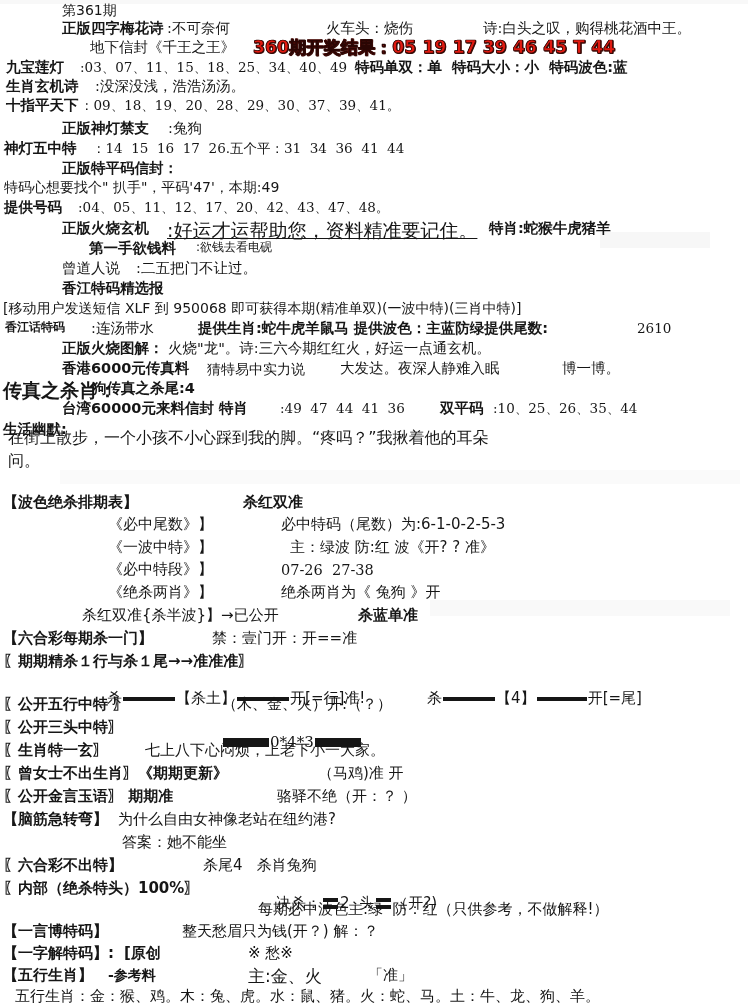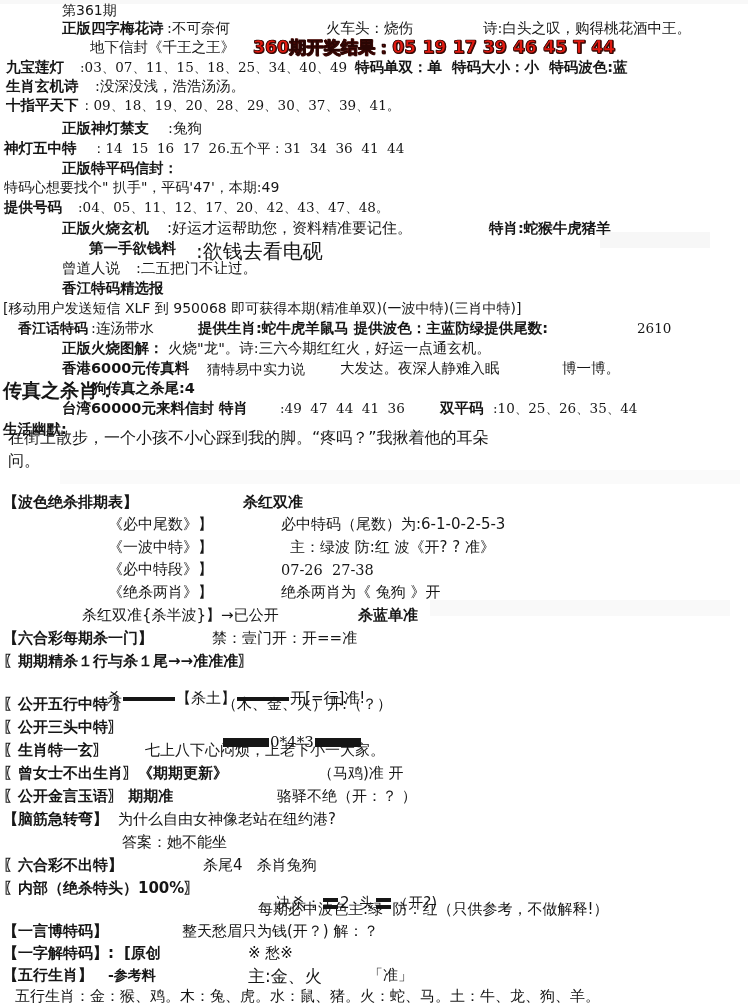--- a/index.html
+++ b/index.html
@@ -101,34 +101,34 @@
   <div class="run serif" style="left:92px;top:142px;font-size:13.5px;">：14  15  16  17  26.五个平：31  34  36  41  44</div>
 
   <div class="run b" style="left:62px;top:161px;font-size:14.5px;">正版特平码信封：</div>
 
   <div class="run" style="left:4px;top:180px;font-size:14px;">特码心想要找个" 扒手"，平码'47'，本期:49</div>
 
   <div class="run b" style="left:4px;top:200px;font-size:14.5px;">提供号码</div>
   <div class="run serif" style="left:78px;top:201px;font-size:13.5px;">:04、05、11、12、17、20、42、43、47、48。</div>
 
   <div class="run b" style="left:62px;top:221px;font-size:14.5px;">正版火烧玄机</div>
-  <div class="run" style="left:167px;top:221px;font-size:15px;">:好运才运帮助您，资料精准要记住。</div>
+  <div class="run" style="left:167px;top:221px;font-size:19px;text-decoration:underline;">:好运才运帮助您，资料精准要记住。</div>
   <div class="run b" style="left:478px;top:221px;font-size:14.5px;padding-left:11px;">特肖:蛇猴牛虎猪羊</div>
 
   <div class="run b" style="left:89px;top:241px;font-size:14.5px;">第一手欲钱料</div>
-  <div class="run" style="left:196px;top:241px;font-size:20px;">:欲钱去看电砚</div>
+  <div class="run" style="left:196px;top:241px;font-size:12px;">:欲钱去看电砚</div>
 
   <div class="run" style="left:62px;top:261px;font-size:14.5px;">曾道人说</div>
   <div class="run" style="left:136px;top:261px;font-size:14.5px;">:二五把门不让过。</div>
 
   <div class="run b" style="left:62px;top:281px;font-size:14.5px;">香江特码精选报</div>
 
   <div class="run" style="left:3px;top:301px;font-size:14px;">[移动用户发送短信 XLF 到 950068 即可获得本期(精准单双)(一波中特)(三肖中特)]</div>
 
-  <div class="run b" style="left:18px;top:321px;font-size:14px;">香江话特码</div>
+  <div class="run b" style="left:5px;top:321px;font-size:12px;">香江话特码</div>
   <div class="run" style="left:91px;top:321px;font-size:14.5px;">:连汤带水</div>
   <div class="run b" style="left:198px;top:321px;font-size:14.5px;">提供生肖:蛇牛虎羊鼠马 提供波色：主蓝防绿提供尾数:</div>
   <div class="run serif" style="left:637px;top:322px;font-size:13.5px;">2610</div>
 
   <div class="run b" style="left:62px;top:341px;font-size:14.5px;">正版火烧图解：</div>
   <div class="run" style="left:168px;top:341px;font-size:14.5px;">火烧"龙"。诗:三六今期红红火，好运一点通玄机。</div>
 
   <div class="run b" style="left:62px;top:361px;font-size:14.5px;">香港6000元传真料</div>
   <div class="run" style="left:207px;top:362px;font-size:14px;">猜特易中实力说</div>
   <div class="run" style="left:340px;top:361px;font-size:14.5px;">大发达。夜深人静难入眠</div>
@@ -166,20 +166,23 @@
   <div class="run b" style="left:358px;top:608px;font-size:15px;">杀蓝单准</div>
 
   <div class="run b" style="left:3px;top:631px;font-size:15px;">【六合彩每期杀一门】</div>
   <div class="run" style="left:212px;top:631px;font-size:15px;">禁：壹门开：开==准</div>
 
   <div class="run b" style="left:3px;top:654px;font-size:15px;">〖期期精杀１行与杀１尾→→准准准〗</div>
 
   <div class="run" style="left:88px;top:676px;font-size:15px;">
     <span>杀</span><span class="eqbar" style="width:52px;"></span><span>【杀土】</span><span class="eqbar" style="width:52px;"></span><span>开[=行]准!</span>
   </div>
+  <div class="run" style="left:408px;top:676px;font-size:15px;">
+    <span>杀</span><span class="eqbar" style="width:52px;"></span><span>【4】</span><span class="eqbar" style="width:50px;"></span><span>开[=尾]</span>
+  </div>
 
   <div class="run b" style="left:3px;top:697px;font-size:15px;">〖公开五行中特 〗</div>
   <div class="run" style="left:222px;top:697px;font-size:15px;">（木、金、火）开:（？）</div>
 
   <div class="run b" style="left:3px;top:720px;font-size:15px;">〖公开三头中特〗</div>
   <div class="run" style="left:203px;top:720px;font-size:15px;">
     <span class="eqbar" style="width:46px;height:9px;"></span><span class="serif">0*4*3</span><span class="eqbar" style="width:46px;height:9px;"></span>
   </div>
 
   <div class="run b" style="left:3px;top:743px;font-size:15px;">〖生肖特一玄〗</div>

